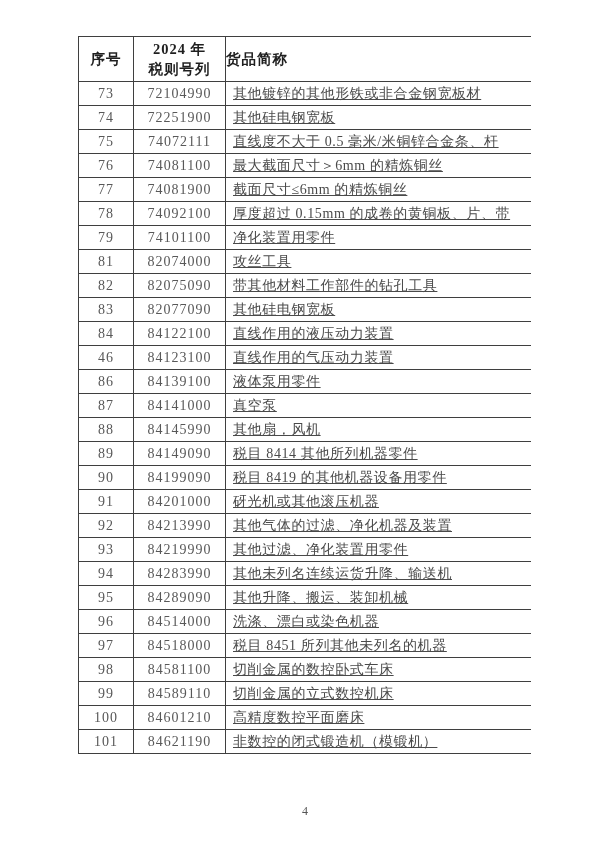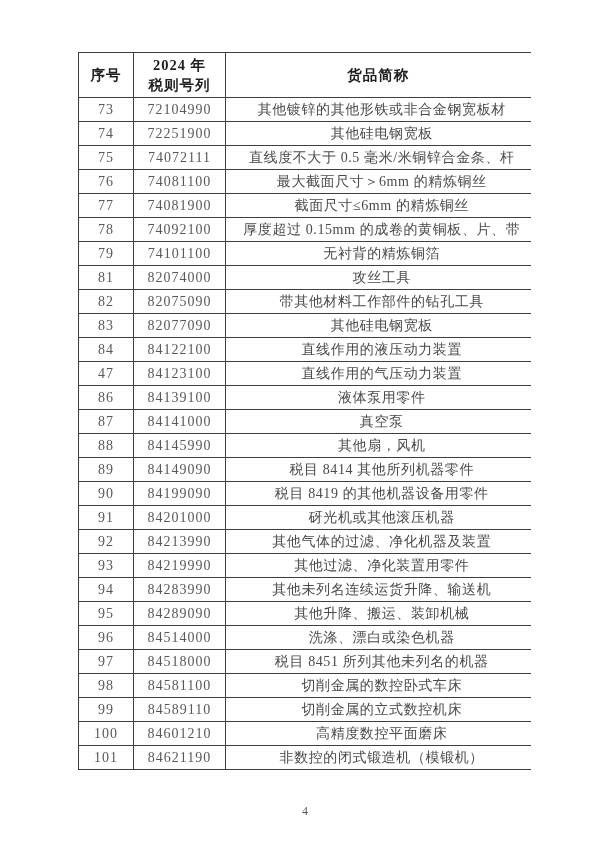--- a/index.html
+++ b/index.html
@@ -9,37 +9,37 @@
     font-family: "Liberation Serif", "DejaVu Serif", serif;
   }
   .page {
     position: relative;
     width: 610px; height: 845px;
     background: #ffffff;
     overflow: hidden;
   }
   table.tariff-table {
     position: absolute;
-    left: 78px; top: 52px;
+    left: 78px; top: 36px;
     width: 452px;
     border-collapse: collapse;
     table-layout: fixed;
     border-top: 1.5px solid #3f3f3f;
     border-bottom: 1.5px solid #3f3f3f;
     border-left: 1.5px solid #3f3f3f;
     border-right: none;
   }
   th, td {
     border-bottom: 1.5px solid #3f3f3f;
     vertical-align: middle;
     overflow: hidden;
   }
   .col-no   { width: 55px;  border-right: 1.5px solid #3f3f3f; text-align: center; }
   .col-code { width: 92px;  border-right: 1.5px solid #3f3f3f; text-align: center; }
-  .col-name { width: 305px; text-align: center; }
+  .col-name { width: 305px; text-align: left; }
   thead th {
     height: 45px;
     font-weight: bold;
     font-size: 14.5px;
     color: #1f1f1f;
     letter-spacing: 1px;
     text-align: center;
   }
   thead th .hline { line-height: 20px; }
   tbody td {
@@ -49,20 +49,21 @@
     white-space: nowrap;
   }
   tbody td.col-no, tbody td.col-code {
     color: #585858;
     letter-spacing: 1px;
     margin-left: 34px;
   }
   tbody td.col-name {
     padding-left: 7px;
     letter-spacing: 0.6px;
+    text-decoration: underline;
   }
   .page-number {
     position: absolute;
     left: 0; top: 804px;
     width: 610px;
     text-align: center;
     font-size: 12px;
     color: #555555;
   }
 </style>
@@ -114,21 +115,21 @@
 
   <tr>
     <td class="col-no">78</td>
     <td class="col-code">74092100</td>
     <td class="col-name">厚度超过 0.15mm 的成卷的黄铜板、片、带</td>
   </tr>
 
   <tr>
     <td class="col-no">79</td>
     <td class="col-code">74101100</td>
-    <td class="col-name">无衬背的精炼铜箔</td>
+    <td class="col-name">净化装置用零件</td>
   </tr>
 
 
   <tr>
     <td class="col-no">81</td>
     <td class="col-code">82074000</td>
     <td class="col-name">攻丝工具</td>
   </tr>
 
   <tr>
@@ -143,21 +144,21 @@
     <td class="col-name">其他硅电钢宽板</td>
   </tr>
 
   <tr>
     <td class="col-no">84</td>
     <td class="col-code">84122100</td>
     <td class="col-name">直线作用的液压动力装置</td>
   </tr>
 
   <tr>
-    <td class="col-no">47</td>
+    <td class="col-no">46</td>
     <td class="col-code">84123100</td>
     <td class="col-name">直线作用的气压动力装置</td>
   </tr>
 
   <tr>
     <td class="col-no">86</td>
     <td class="col-code">84139100</td>
     <td class="col-name">液体泵用零件</td>
   </tr>
 

